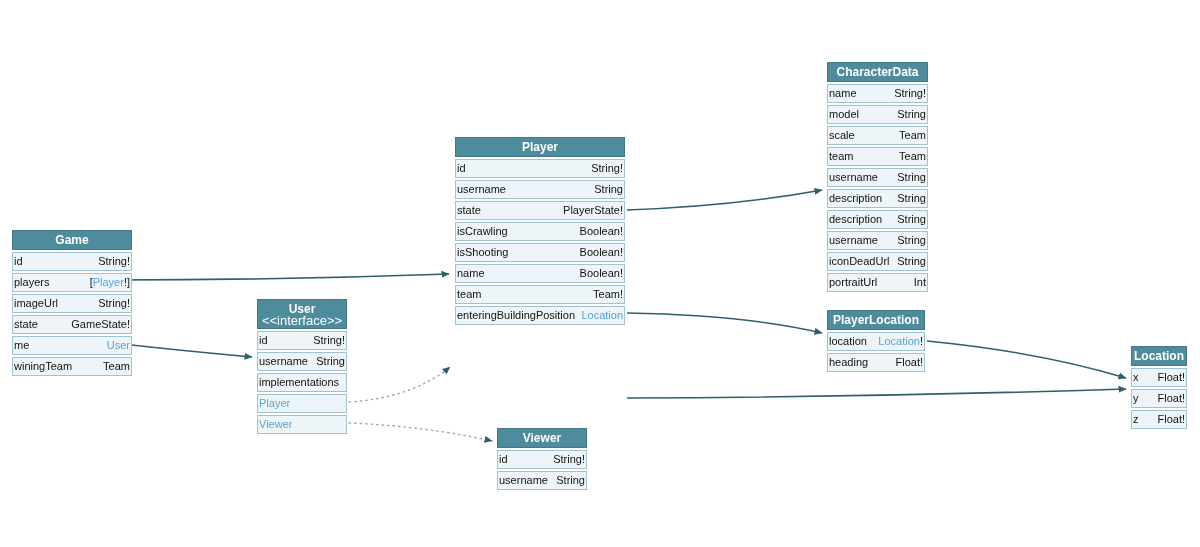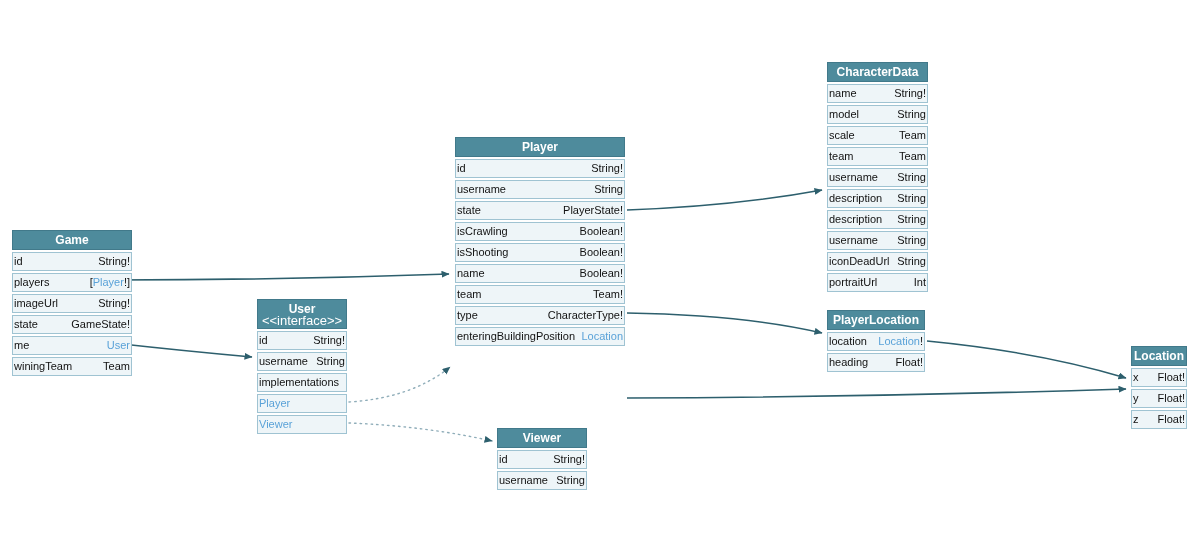--- a/index.html
+++ b/index.html
@@ -123,24 +123,20 @@
       </div>
       <div class="trow">
         <span class="fname">name</span>
         <span class="ftype">Boolean!</span>
       </div>
       <div class="trow">
         <span class="fname">team</span>
         <span class="ftype">Team!</span>
       </div>
       <div class="trow">
-        <span class="fname">type</span>
-        <span class="ftype">CharacterType!</span>
-      </div>
-      <div class="trow">
         <span class="fname">enteringBuildingPosition</span>
         <span class="ftype"><span class="link">Location</span></span>
       </div>
     </div>
     <div class="table" style="left: 497px; top: 428px; width: 90px;">
       <div class="thead">
         <div class="ttitle">Viewer</div>
       </div>
       <div class="trow">
         <span class="fname">id</span>

